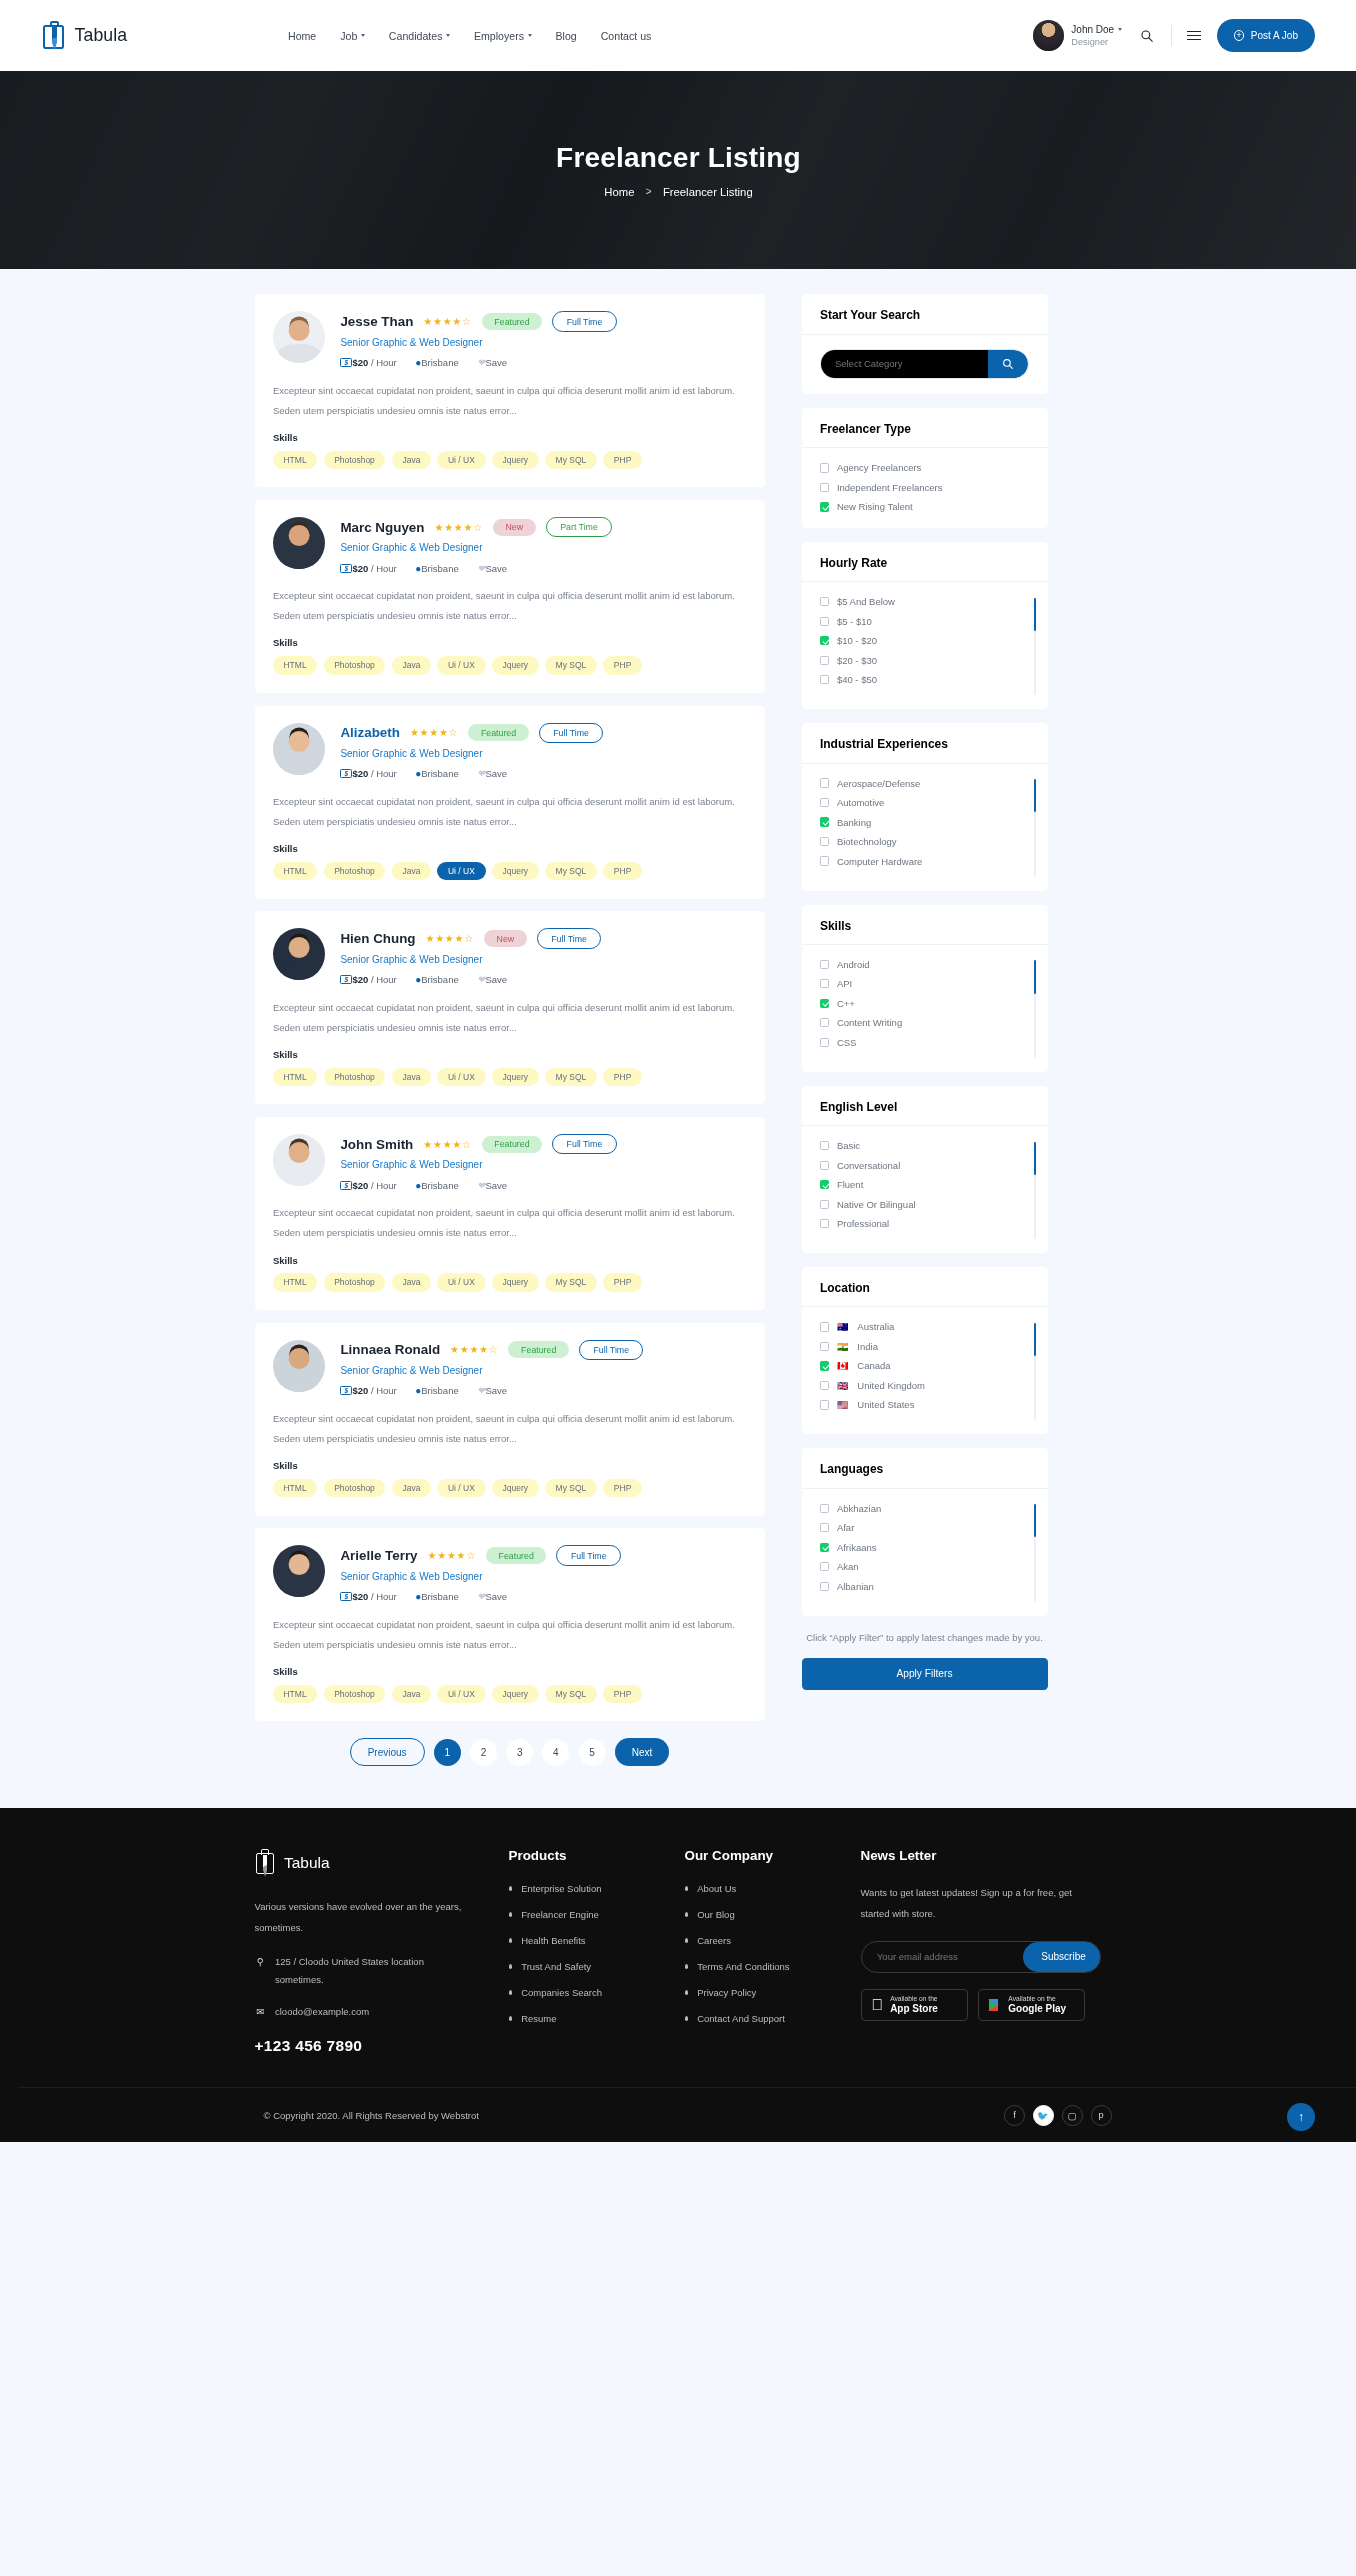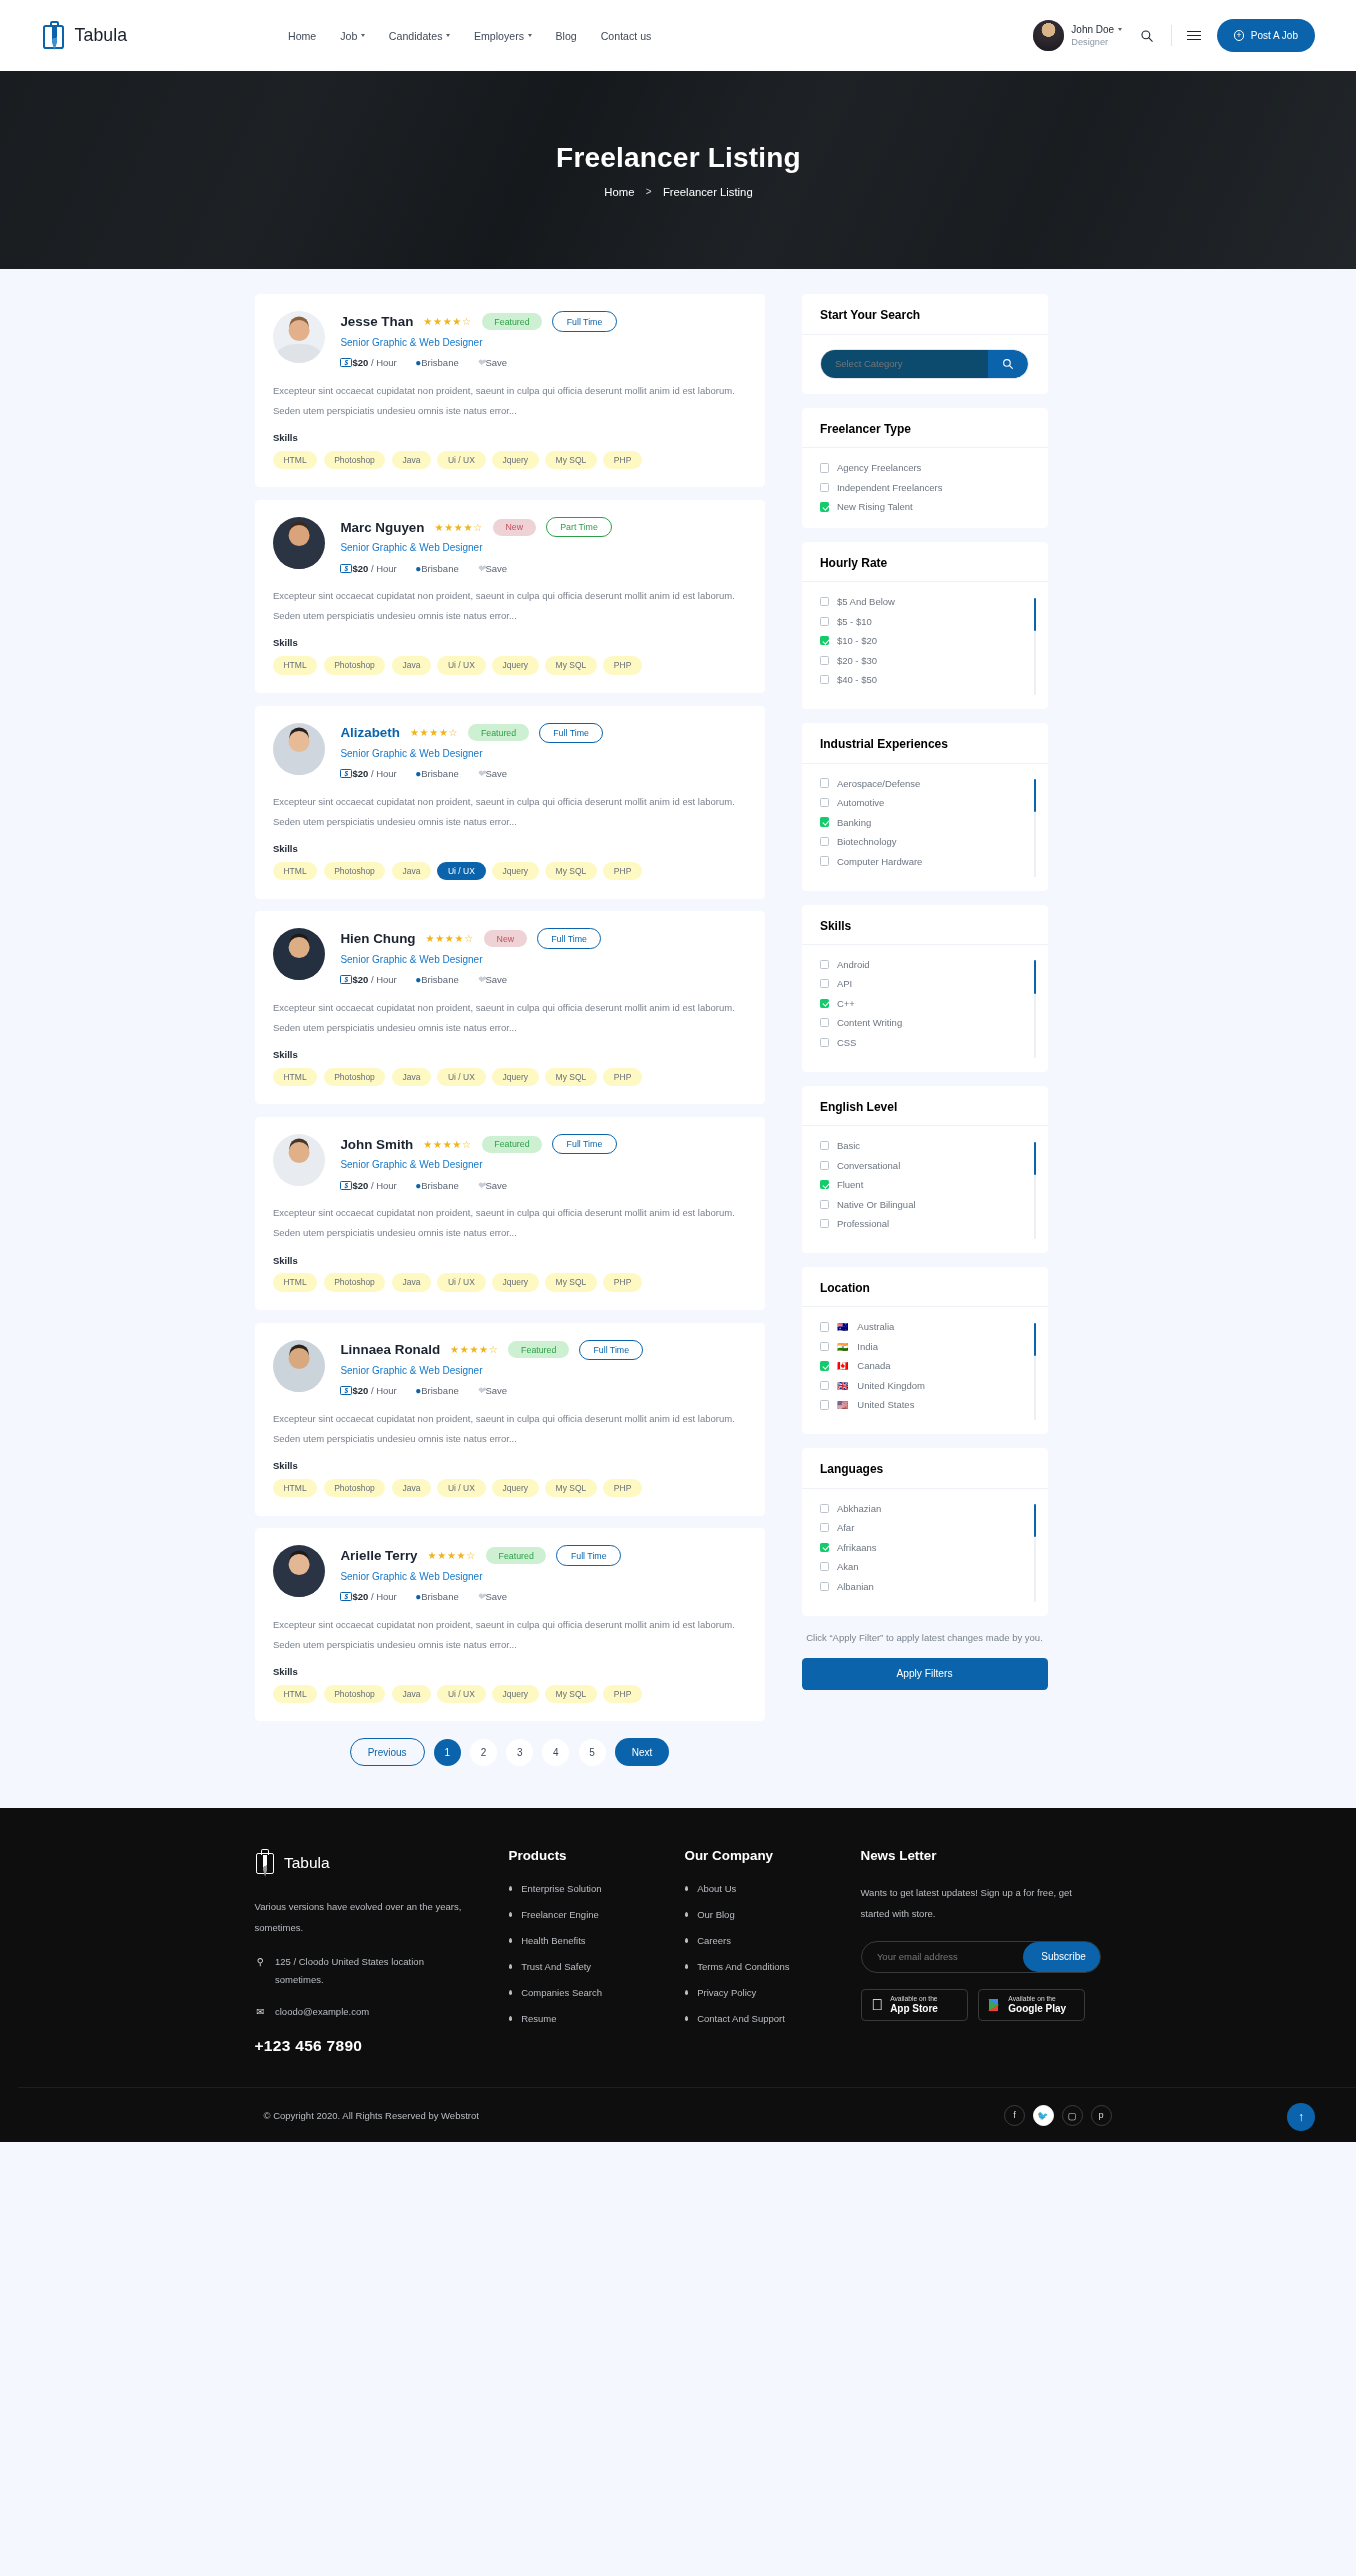--- a/index.html
+++ b/index.html
@@ -88,21 +88,21 @@
   .pg-prev{border:0.9px solid #0b64ab;color:#0b64ab;background:transparent;}
   .pg-next{background:#0b64ab;color:#fff;}
   .pg-num{width:27px;height:27px;border-radius:50%;background:#fff;display:flex;align-items:center;justify-content:center;font-size:10px;color:#3f4a5a;cursor:pointer;}
   .pg-num.act{background:#0b64ab;color:#fff;}
 
   
   .panel{background:#fff;border-radius:4.2px;margin-bottom:14px;overflow:hidden;}
   .panel-h{padding:14px 18.4px 11.3px;font-size:12px;font-weight:bold;color:#000000;border-bottom:0.7px solid #eef1f5;}
   .panel-b{padding:14px 18.4px 15.5px;position:relative;}
   .search-row{display:flex;height:30px;border-radius:15px;overflow:hidden;border:0.7px solid #e3e7ed;}
-  .search-row input{flex:1;border:none;outline:none;padding:0 14px;font-size:9.5px;color:#9aa2ad;font-family:inherit;background:#0c4a6e;}
+  .search-row input{flex:1;border:none;outline:none;padding:0 14px;font-size:9.5px;color:#9aa2ad;font-family:inherit;background:#000000;}
   .search-row .go{width:40px;background:#0b64ab;display:flex;align-items:center;justify-content:center;color:#fff;cursor:pointer;border-radius:0 15px 15px 0;}
   .fl{display:flex;align-items:center;gap:7.8px;margin-bottom:8.5px;font-size:9.5px;color:#6d7682;}
   .fl:last-child{margin-bottom:0;}
   .cb{width:9.2px;height:9.2px;border:0.9px solid #bdc4cd;border-radius:1.4px;flex:0 0 9.2px;background:#fff;}
   .cb.on{background:#14cb6c;border-color:#14cb6c;position:relative;}
   .cb.on:after{content:"";position:absolute;left:2.8px;top:0.7px;width:2.5px;height:5px;border:solid #fff;border-width:0 1.3px 1.3px 0;transform:rotate(42deg);}
   .flag{font-size:9.2px;width:12.7px;display:inline-block;}
   .scroll-track{position:absolute;right:11.3px;top:15.5px;bottom:14px;width:2.1px;background:#eceff3;border-radius:1.4px;}
   .scroll-thumb{position:absolute;left:0;top:0;width:2.1px;background:#0b64ab;border-radius:1.4px;}
   .apply-note{text-align:center;font-size:9.5px;color:#7c848f;line-height:1.75;margin:2.8px 0 11.3px;}

